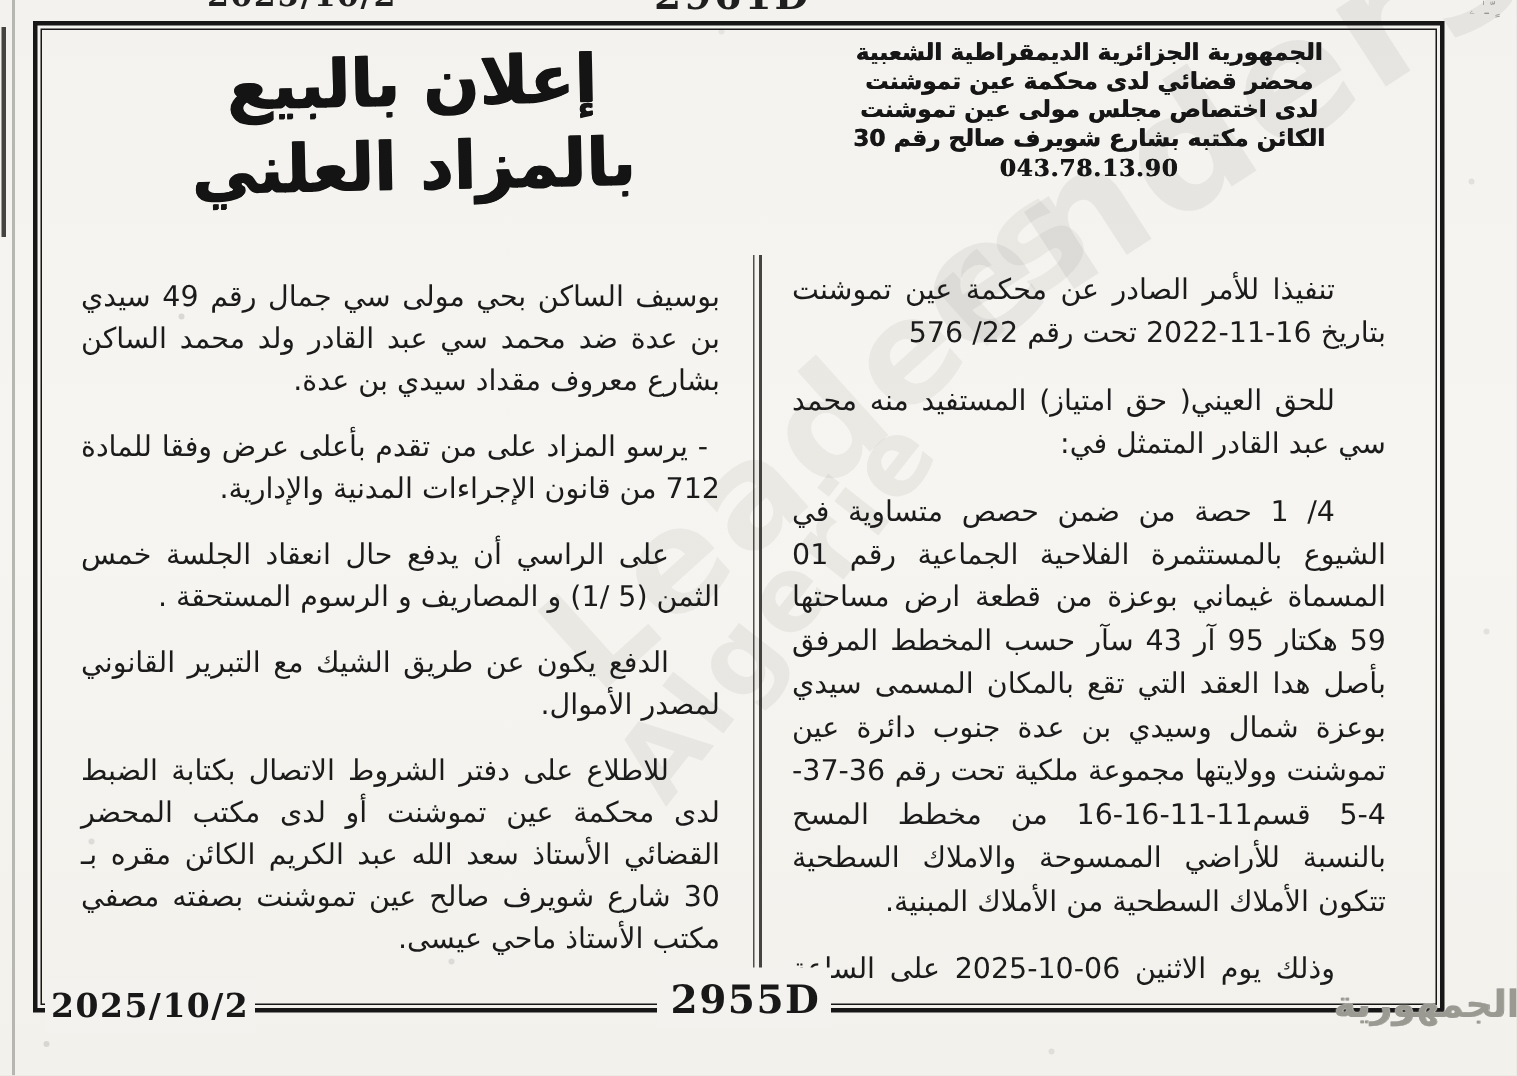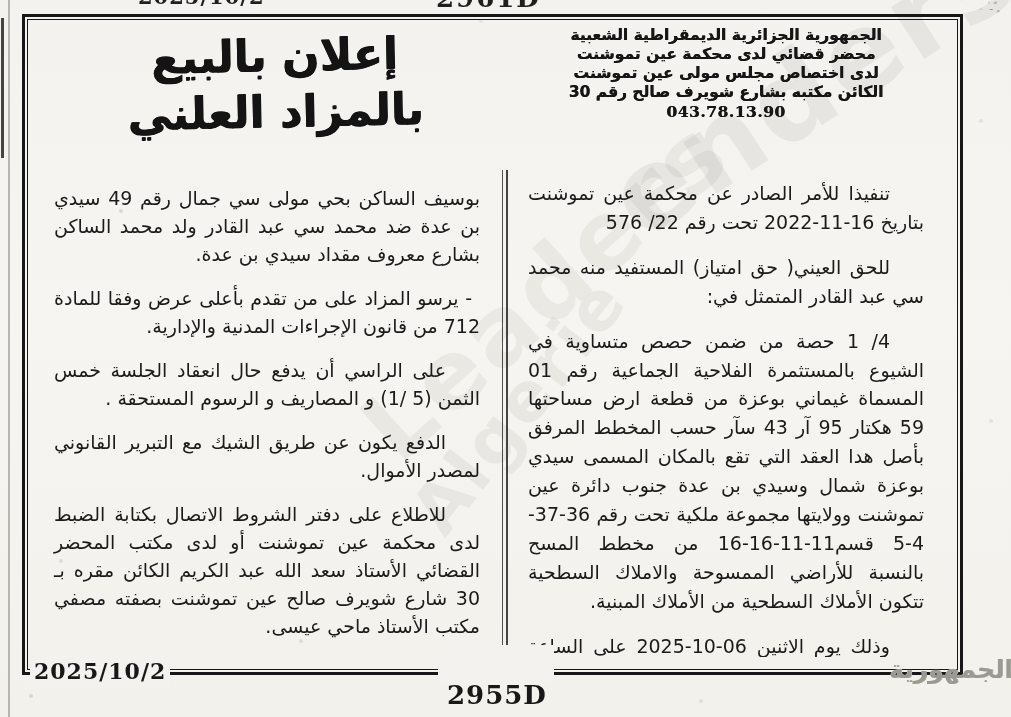--- a/index.html
+++ b/index.html
@@ -50,21 +50,21 @@
   .para{margin:16px;}
   .ind{text-indent:34px;}
   .ind-sm{text-indent:8px;}
   .signature{margin-top:2px;text-align:left;font-weight:bold;font-size:17px;padding-left:4px;
     text-shadow:.4px 0 0 currentColor;}
   
   .patch{position:absolute;background:#f3f2ee;}
   .patch-date{left:30px;top:653px;width:140px;height:36px;}
   .patch-serial{left:438px;top:645px;width:116px;height:40px;}
   .footer-date{position:absolute;left:34px;top:658px;font:bold 22px "DejaVu Serif",serif;letter-spacing:1px;color:#181818;}
-  .footer-serial{position:absolute;left:447px;top:680px;font:bold 26px "DejaVu Serif",serif;letter-spacing:1px;color:#181818;}
+  .footer-serial{position:absolute;left:447px;top:652px;font:bold 26px "DejaVu Serif",serif;letter-spacing:1px;color:#181818;}
   .footer-logo{position:absolute;left:889px;top:655px;font-weight:bold;font-size:25px;direction:rtl;
     color:#9b9a92;text-shadow:0 0 1px #f6f5f1, .6px 0 0 #85847c;}
   .bottom-marks{position:absolute;right:18px;top:720px;font-size:13px;color:#b2b1a9;letter-spacing:4px;}
   .z2{z-index:2;} .z3{z-index:3;}
 </style>
 </head>
 <body>
 
 <div class="page">
 

